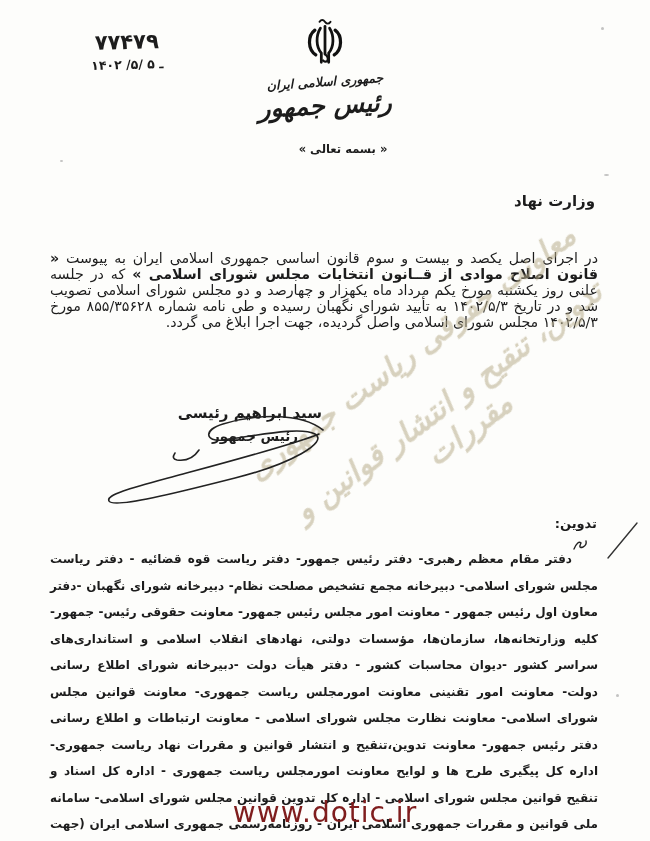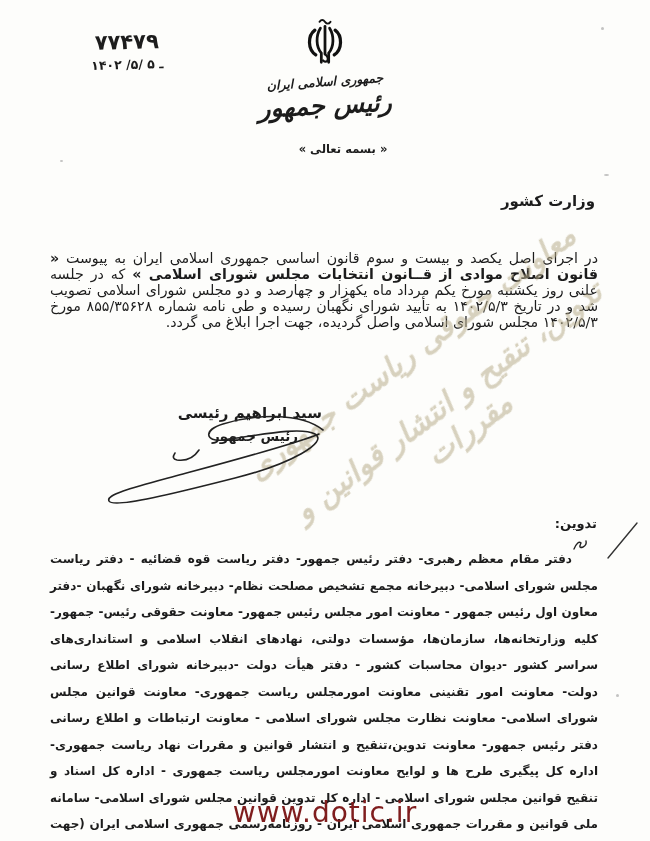--- a/index.html
+++ b/index.html
@@ -113,21 +113,21 @@
           <path d="M72,26 C88,38 88,68 70,80" stroke-width="7"></path>
         </g>
       </svg>
     </span>
     <div class="lh-country">جمهوری اسلامی ایران</div>
     <div class="lh-office">رئیس جمهور</div>
   </div>
 
   <div class="besmele">« بسمه تعالی »</div>
 
-  <div class="recipient">وزارت کشور</div>
+  <div class="recipient">وزارت نهاد</div>
 
   <p class="body-text"><span>در اجرای اصل یکصد و بیست و سوم قانون اساسی جمهوری اسلامی ایران به پیوست </span><b>« قانون اصلاح موادی از قــانون انتخابات مجلس شورای اسلامی »</b><span> که در جلسه علنی روز یکشنبه مورخ یکم مرداد ماه یکهزار و چهارصد و دو مجلس شورای اسلامی تصویب شد و در تاریخ ۱۴۰۲/۵/۳ به تأیید شورای نگهبان رسیده و طی نامه شماره ۸۵۵/۳۵۶۲۸ مورخ ۱۴۰۲/۵/۳ مجلس شورای اسلامی واصل گردیده، جهت اجرا ابلاغ می گردد.</span></p>
 
   <div class="watermark" style="color: rgb(185, 174, 141);">
     <div class="w1">معاونت حقوقی ریاست جمهوری</div>
     <div class="w2">تدوین، تنقیح و انتشار قوانین و مقررات</div>
   </div>
 
   <div class="sig-block">
     <div class="sig-name">سید ابراهیم رئیسی</div>

